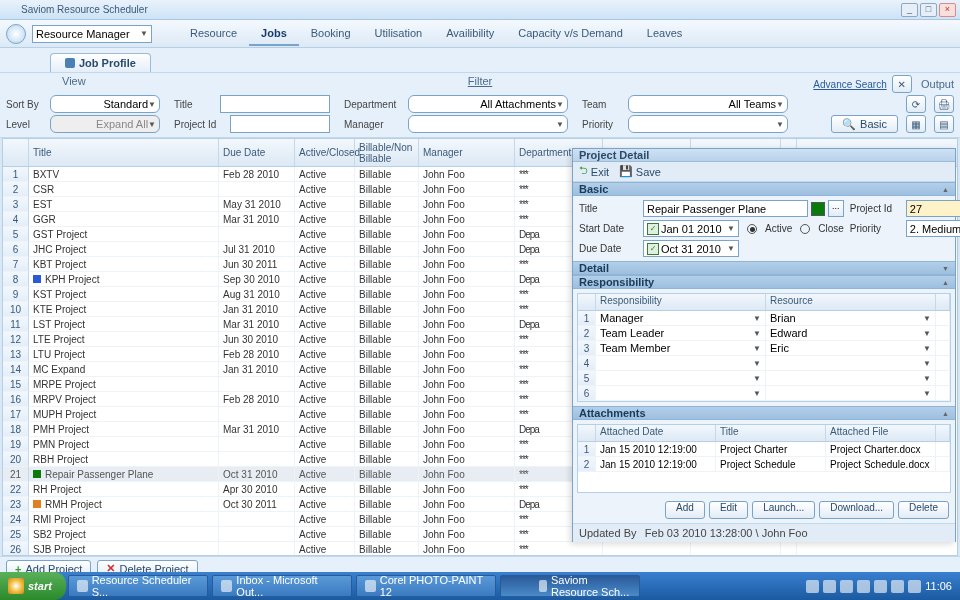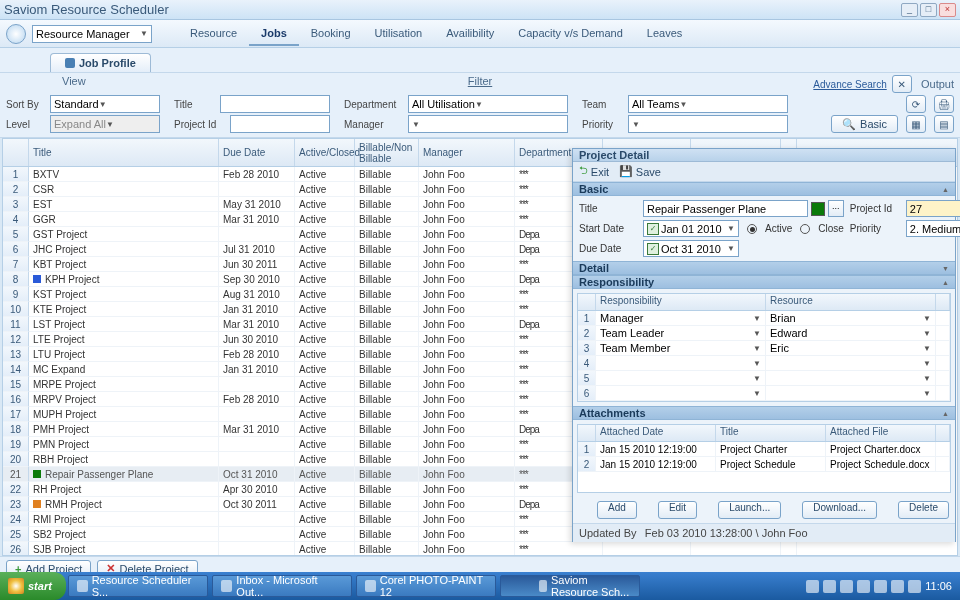--- a/index.html
+++ b/index.html
@@ -1,20 +1,20 @@
 <!DOCTYPE html>
 <html><head>
 <meta charset="utf-8">
 <style>
 * { box-sizing: border-box; margin: 0; padding: 0; font-family: Tahoma, sans-serif; font-size: 11px; }
 body { background: #d9e8f5; width: 960px; height: 600px; overflow: hidden; position: relative; }
 
 
 .titlebar { height: 20px; background: linear-gradient(#e9f2fb,#cde3f6); display: flex; align-items: center; padding: 0 4px; border-bottom: 1px solid #a8c6e1; }
-.titlebar-text { color: #3a5a7a; font-size: 13px; flex: 1; }
+.titlebar-text { color: #3a5a7a; font-size: 10px; flex: 1; margin-left: 17px; }
 .win-btns { display: flex; gap: 2px; }
 .win-btn { width: 17px; height: 14px; border: 1px solid #8fa8c2; background: #e6eef7; border-radius: 2px; text-align: center; line-height: 11px; font-size: 9px; color: #3a5a7a; }
 .win-btn.close { background: #f9dede; border-color: #d98a8a; color: #b33; }
 
 
 .toptoolbar { height: 28px; background: linear-gradient(#f4f9fe,#dce9f6); display: flex; align-items: center; padding: 0 6px; gap: 6px; border-bottom: 1px solid #b5cfe6; }
 .orb { width: 20px; height: 20px; border-radius: 50%; background: radial-gradient(#fff,#b6d5f0); border: 1px solid #7aa3c9; }
 .role-dd { width: 120px; height: 18px; border: 1px solid #7aa3c9; background: #fff; padding: 0 3px; display: flex; align-items: center; justify-content: space-between; }
 .dd-arrow { font-size: 8px; color: #555; }
 .tablinks { display: flex; gap: 0; margin-left: 20px; }
@@ -27,21 +27,21 @@
 .subtab-icon { width: 10px; height: 10px; background: #4a80b4; border-radius: 2px; }
 
 
 .filterarea { background: #e6f0fa; border-top: 1px solid #c4d8eb; border-bottom: 1px solid #c4d8eb; padding: 2px 6px 4px; }
 .filter-hdr { display: flex; justify-content: space-between; padding: 0 0 2px; font-size: 10px; color: #4a6a8a; gap: 48px; }
 .filter-hdr .center { position: absolute; left: 50%; transform: translateX(-50%); text-decoration: underline; }
 .frow { display: flex; align-items: center; gap: 4px; }
 .flabel { width: 40px; color: #444; font-size: 10px; }
 .flabel.w60 { width: 58px; }
 .finput, .fselect { height: 18px; border: 1px solid #7aa3c9; background: #fff; padding: 0 3px; }
-.fselect { display: flex; align-items: center; justify-content: flex-start; }
+.fselect { display: flex; align-items: center; justify-content: flex-end; border-radius: 6px; }
 .finput.w110 { width: 110px; }
 .fselect.w160 { width: 160px; }
 .fselect.w110 { width: 110px; }
 .adv-search { color: #2a5a9a; font-size: 10px; text-decoration: underline; }
 .iconbtn { width: 20px; height: 18px; border: 1px solid #7aa3c9; background: linear-gradient(#fff,#e2ecf6); border-radius: 3px; display: inline-flex; align-items: center; justify-content: center; font-size: 10px; color: #3a5a7a; margin-left: 2px; }
 .searchbtn { height: 18px; padding: 0 10px; border: 1px solid #7aa3c9; background: linear-gradient(#fff,#e2ecf6); border-radius: 3px; display: inline-flex; align-items: center; gap: 4px; color: #2a4a6a; }
 
 .filter-grid2 { display: flex; align-items: center; gap: 6px; flex-wrap: nowrap; position: relative; }
 
 
@@ -87,21 +87,21 @@
 .resp-row { display: grid; grid-template-columns: 18px 1fr 1fr 14px; height: 15px; }
 .resp-row div { border-right: 1px solid #eef3f8; border-bottom: 1px solid #eef3f8; padding: 0 4px; font-size: 10px; display: flex; align-items: center; }
 .resp-row .rownum { background: linear-gradient(#f2f7fc,#e4eef9); color: #3a5a7a; justify-content: center; }
 .cell-dd { justify-content: space-between !important; }
 
 .att-hdr2 { grid-template-columns: 18px 120px 110px 1fr 14px; }
 .att-row { display: grid; grid-template-columns: 18px 120px 110px 1fr 14px; height: 15px; }
 .att-row div { border-right: 1px solid #eef3f8; border-bottom: 1px solid #eef3f8; padding: 0 4px; font-size: 10px; display: flex; align-items: center; }
 .att-row .rownum { background: linear-gradient(#f2f7fc,#e4eef9); color: #3a5a7a; justify-content: center; }
 
-.att-btns { display: flex; justify-content: flex-end; gap: 21px; padding: 4px 6px; }
+.att-btns { display: flex; justify-content: flex-end; gap: 4px; padding: 4px 6px; }
 .abtn { height: 18px; padding: 0 10px; border: 1px solid #7aa3c9; background: linear-gradient(#fff,#e2ecf6); border-radius: 3px; color: #2a4a6a; font-size: 10px; }
 
 .updated { background: #e2ecf6; border-top: 1px solid #c4d8eb; padding: 3px 6px; font-size: 10px; color: #444; }
 
 
 .taskbar { position: absolute; bottom: 0; left: 0; right: 0; height: 28px; background: linear-gradient(#3a80d0,#1a5aa0); display: flex; align-items: center; }
 .startbtn { height: 28px; padding: 0 14px 0 8px; background: linear-gradient(#5ab05a,#2a8a2a); color: #fff; font-weight: bold; font-style: italic; display: flex; align-items: center; gap: 4px; border-radius: 0 12px 12px 0; }
 .startorb { width: 16px; height: 16px; background: radial-gradient(#fff,#f0c040,#d08020); border-radius: 2px; }
 .taskbtn { height: 22px; margin: 0 2px; padding: 0 8px; background: linear-gradient(#5a9ad8,#3a7ac0); border: 1px solid #2a5a9a; color: #fff; font-size: 10px; display: flex; align-items: center; gap: 4px; max-width: 140px; overflow: hidden; border-radius: 2px; }
 .taskbtn.active { background: linear-gradient(#2a5a9a,#4a8ac8); padding-left: 38px; }
@@ -172,21 +172,21 @@
             <span class="dd-arrow">▼</span>
         </div>
       </div>
     </div>
     <div style="flex:1">
       <div class="filter-grid2">
         <span class="flabel">Title</span>
         <input class="finput w110" style="">
         <span class="flabel w60" style="margin-left:8px">Department</span>
         <div class="fselect w160">
-          <span>All Utilisation</span>
+          <span>All Attachments</span>
             <span class="dd-arrow">▼</span>
         </div>
         <span class="flabel" style="margin-left:8px">Team</span>
         <div class="fselect w160">
           <span>All Teams</span>
             <span class="dd-arrow">▼</span>
         </div>
         <span style="flex:1"></span>
         <span class="iconbtn">⟳</span>
         <span class="iconbtn">🖨</span>

